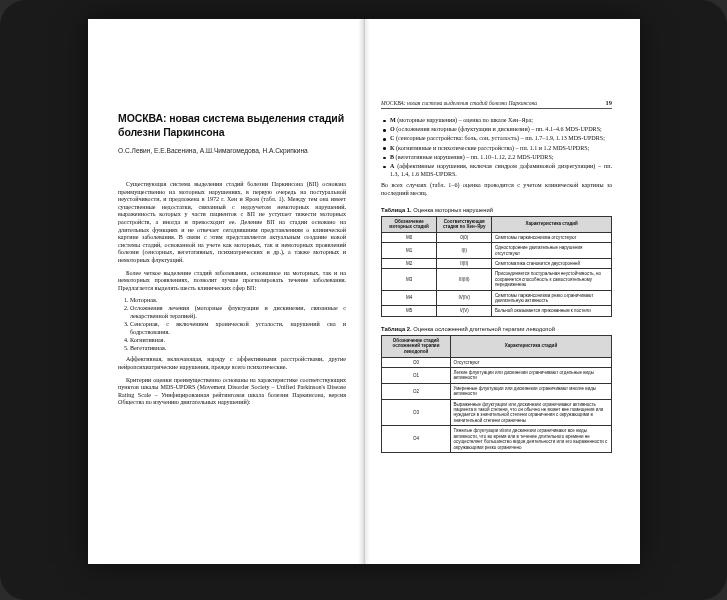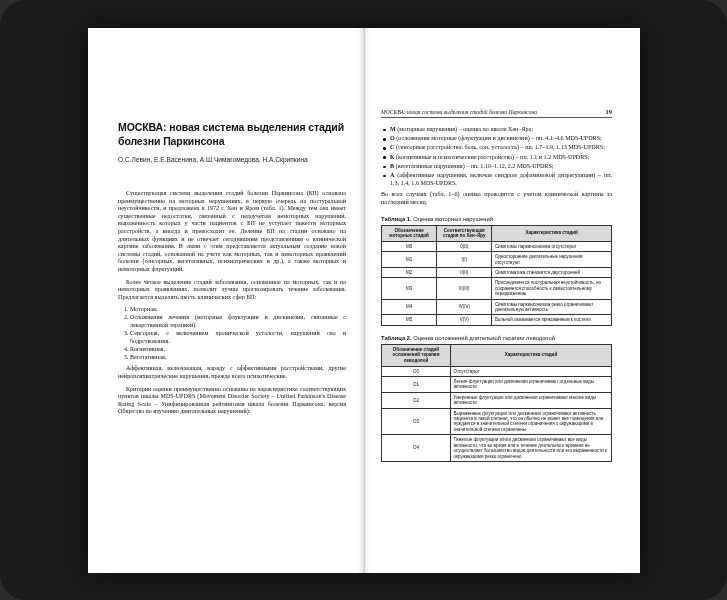--- a/index.html
+++ b/index.html
@@ -17,21 +17,21 @@
     position: relative;
     width: 727px;
     height: 600px;
     background: #1a1a1a;
     border-radius: 26px;
     overflow: hidden;
   }
   .spread {
     position: absolute;
     left: 88px;
-    top: 28px;
+    top: 19px;
     width: 552px;
     height: 545px;
     background: #ffffff;
     box-shadow: 0 0 26px rgba(0,0,0,0.55);
   }
   .page {
     position: absolute;
     top: 0;
     height: 545px;
     background: #ffffff;

